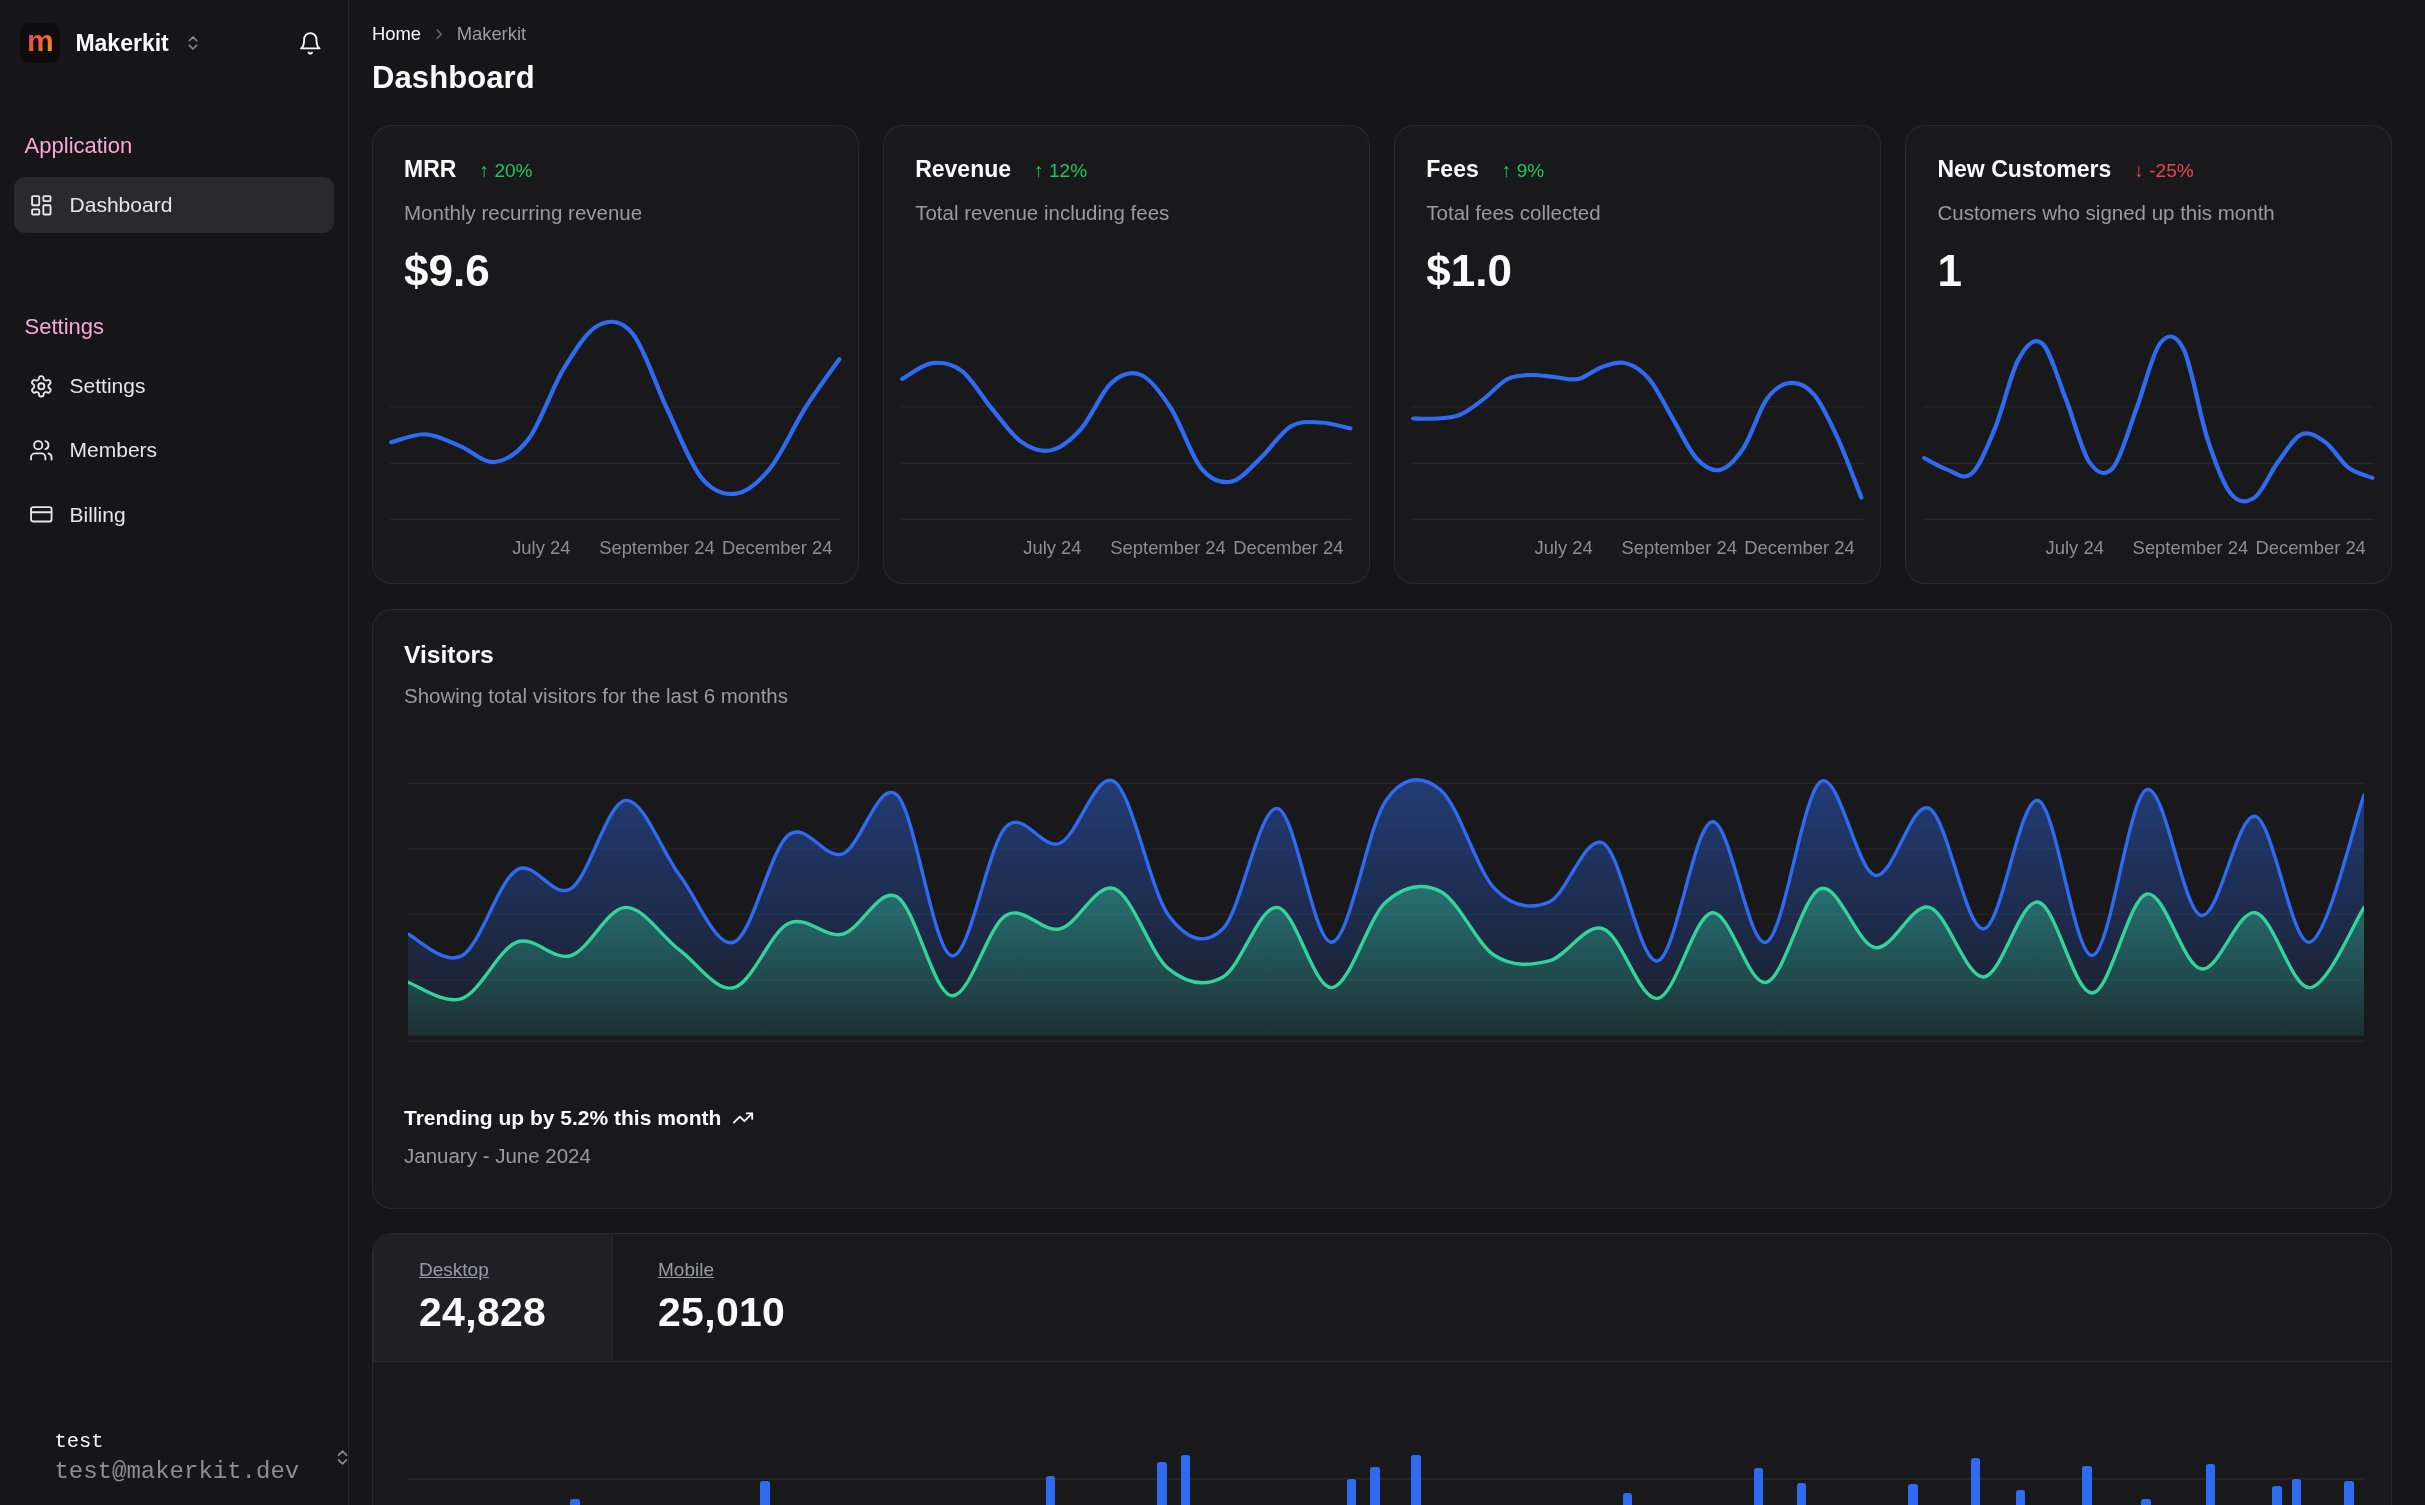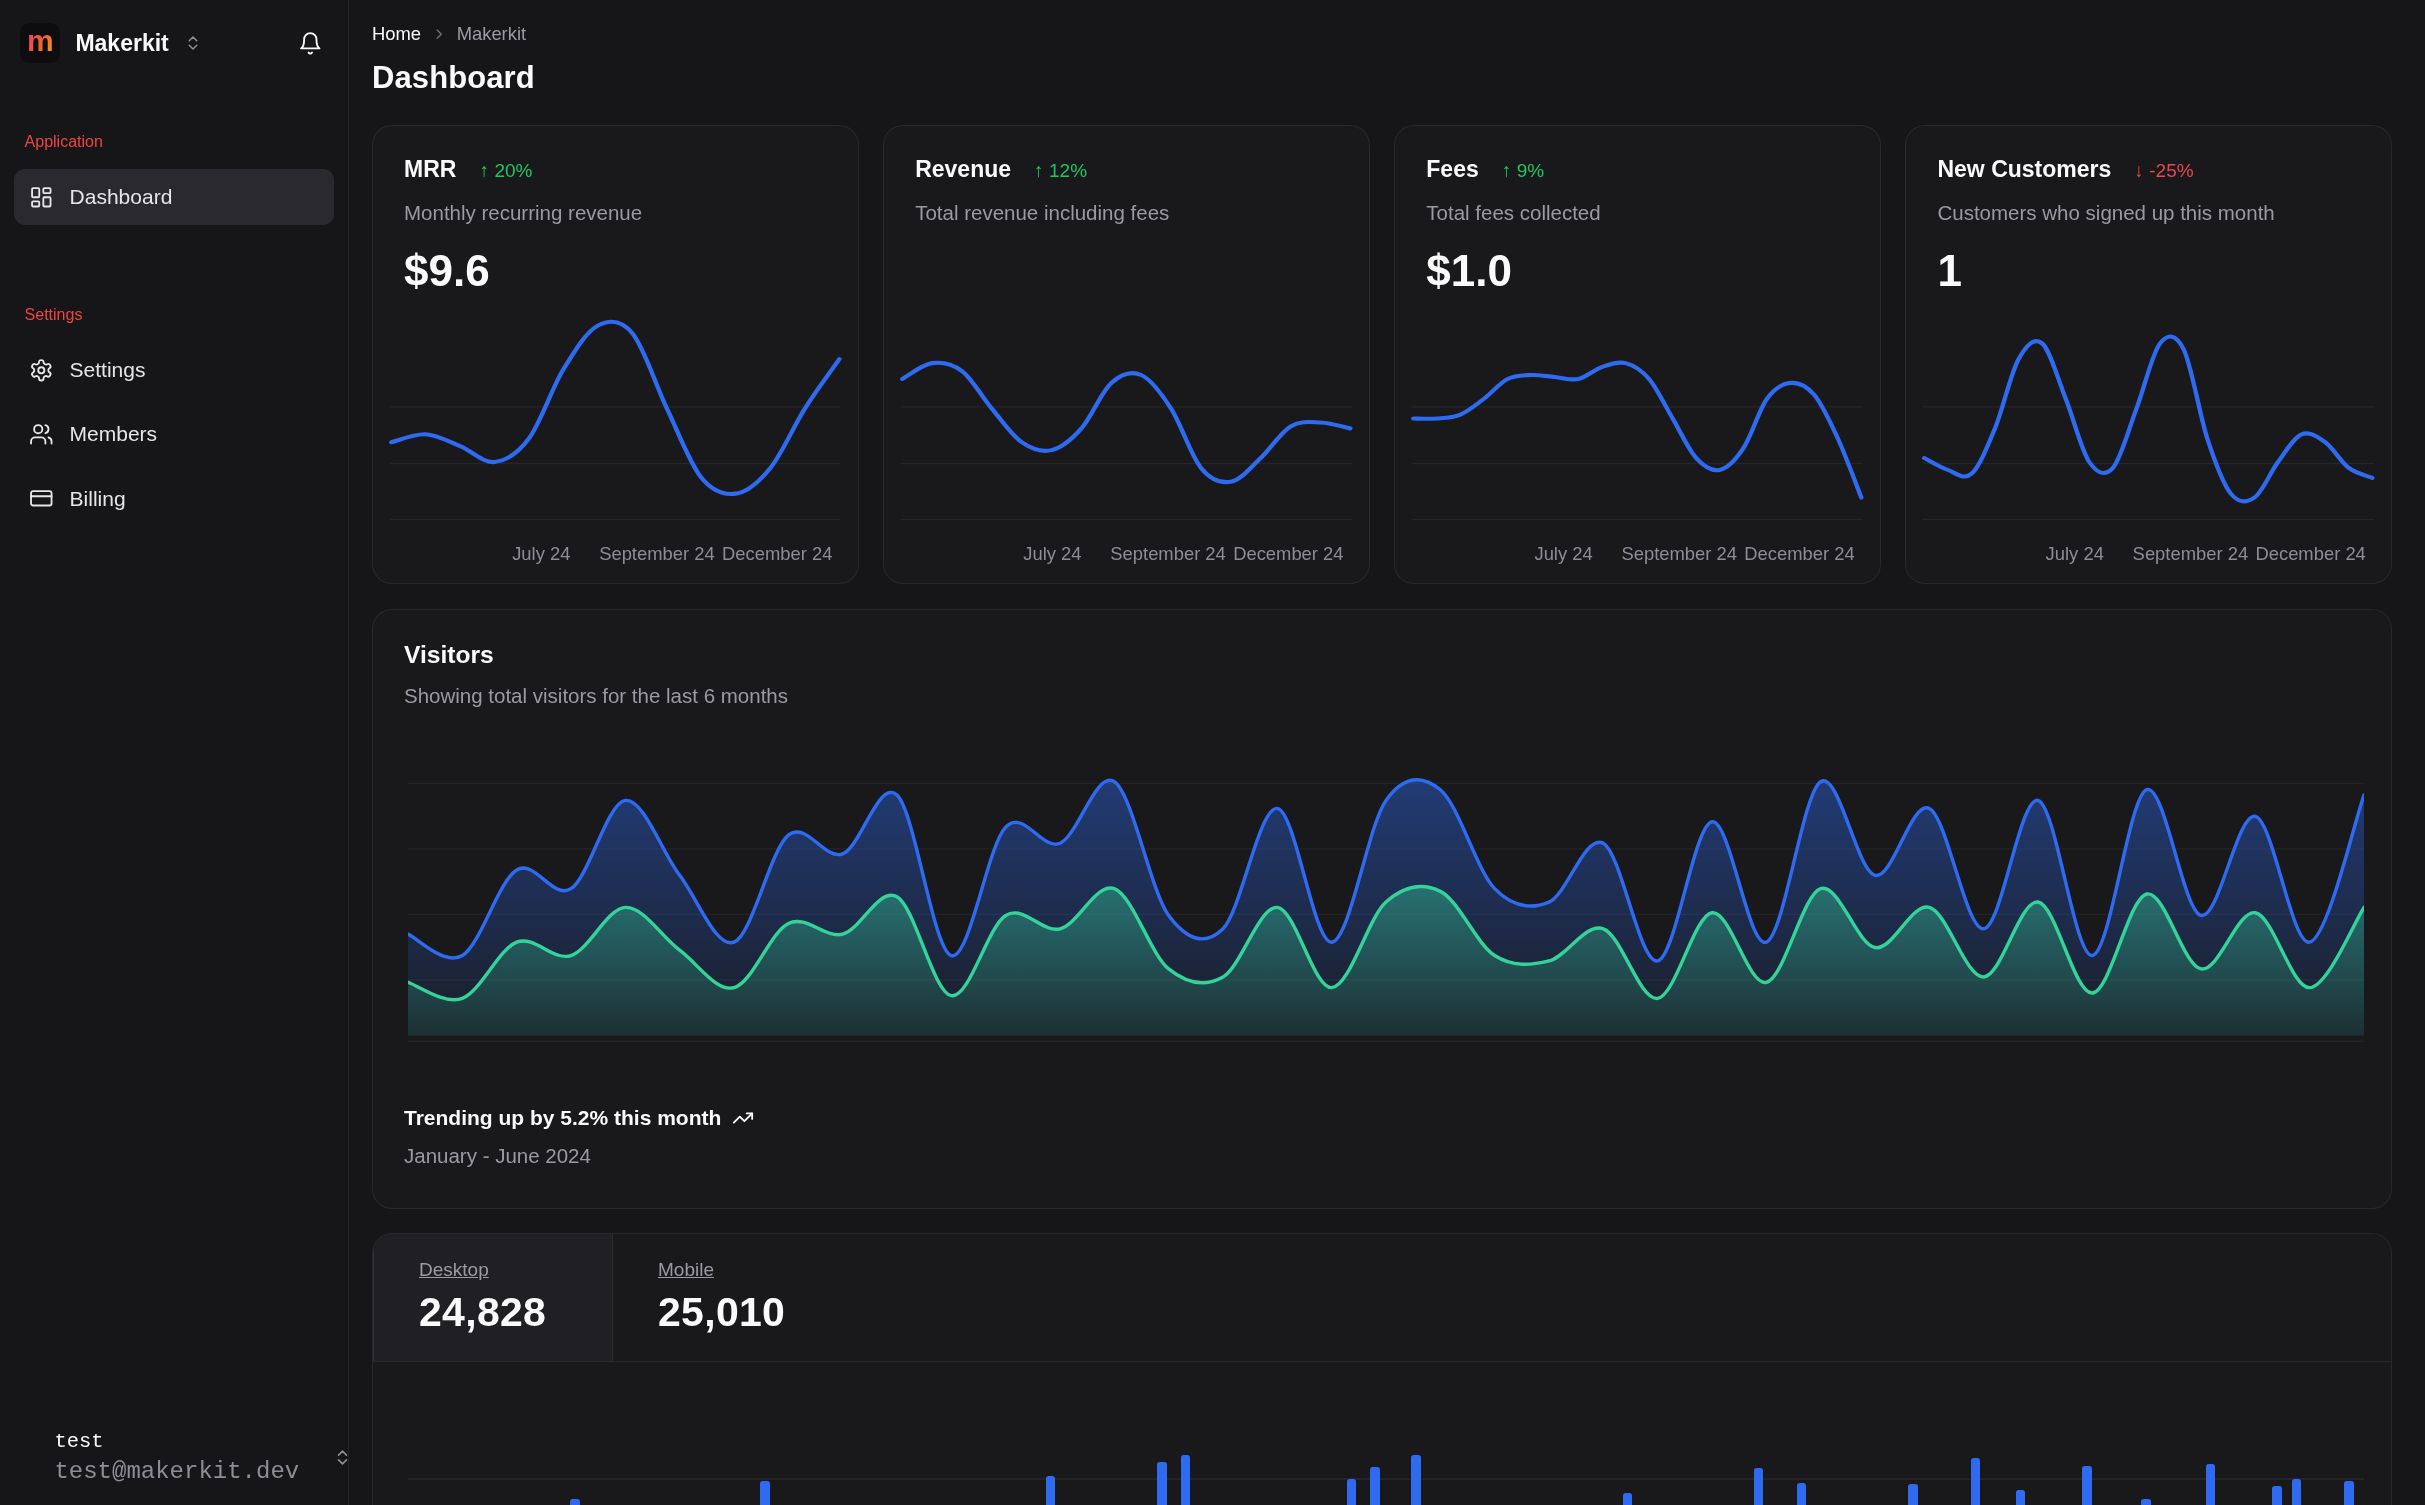--- a/index.html
+++ b/index.html
@@ -24,21 +24,21 @@
   }
   .logo-tile span{
     background:linear-gradient(115deg,#e8426d 10%,#f4602c 55%,#f2a20d 95%);
     -webkit-background-clip:text; background-clip:text; color:transparent;
     transform:translateY(-2px);
   }
   .brand-name{ font-size:23px; font-weight:600; color:#fafafa; }
   .brand-caret{ color:#8d8d95; display:flex; }
   .bell-btn{ margin-left:auto; color:#fafafa; display:flex; cursor:pointer; padding:5.5px; }
   .nav{ margin-top:66px; display:flex; flex-direction:column; }
-  .section-label{ font-size:16px; color:#ef4444; padding:0 11px; margin-bottom:18px; }
+  .section-label{ font-size:22px; color:#f9a8d4; padding:0 11px; margin-bottom:18px; }
   .nav-item{
     display:flex; align-items:center; gap:16.4px; height:56px; border-radius:11px;
     padding:0 15px; font-size:21px; color:#e6e6e9; cursor:pointer;
   }
   .nav-item.active{ background:#2a2a2e; }
   .nav-item .ni{ display:flex; color:#e6e6e9; }
   .nav-gap{ height:81px; }
   .nav-item + .nav-item{ margin-top:8.2px; }
   .sidebar-footer{ margin-top:auto; display:flex; align-items:center; gap:34px; padding:4.1px 6.8px; cursor:pointer;font-family:Liberation Mono, monospace; }
   .avatar{
@@ -69,21 +69,21 @@
   }
   .stat-card{ flex:1; height:459px; padding:30px 31px 0 31px; position:relative; }
   .stat-head{ display:flex; align-items:baseline; gap:23px; }
   .stat-title{ font-size:23px; font-weight:700; color:#fafafa; }
   .badge{ font-size:19px; font-weight:500; display:flex; gap:5.5px; align-items:baseline; }
   .badge.up{ color:#22c55e; } .badge.down{ color:#e5484d; }
   .stat-desc{ font-size:20.5px; color:#9a9aa2; margin-top:18px; }
   .stat-value{ font-size:44px; font-weight:700; color:#fafafa; margin-top:20.5px; }
   .spark-wrap{ position:absolute; left:11px; right:11px; bottom:52px; height:225px; }
   .spark-wrap svg{ width:100%; height:100%; display:block; }
-  .axis-row{ position:absolute; left:11px; right:11px; bottom:15px; height:24.6px; }
+  .axis-row{ position:absolute; left:11px; right:11px; bottom:21px; height:24.6px; }
   .axis-row span{
     position:absolute; transform:translateX(-50%); font-size:18.4px; color:#8d8d95; white-space:nowrap;
   }
   .axis-row span:nth-child(1){ left:34%; }
   .axis-row span:nth-child(2){ left:59%; }
   .axis-row span:nth-child(3){ left:85%; }
 
   
   .visitors-card{ margin-top:24.6px; height:600px; padding:31px 0 0 0; position:relative; }
   .visitors-head{ padding:0 31px; }

